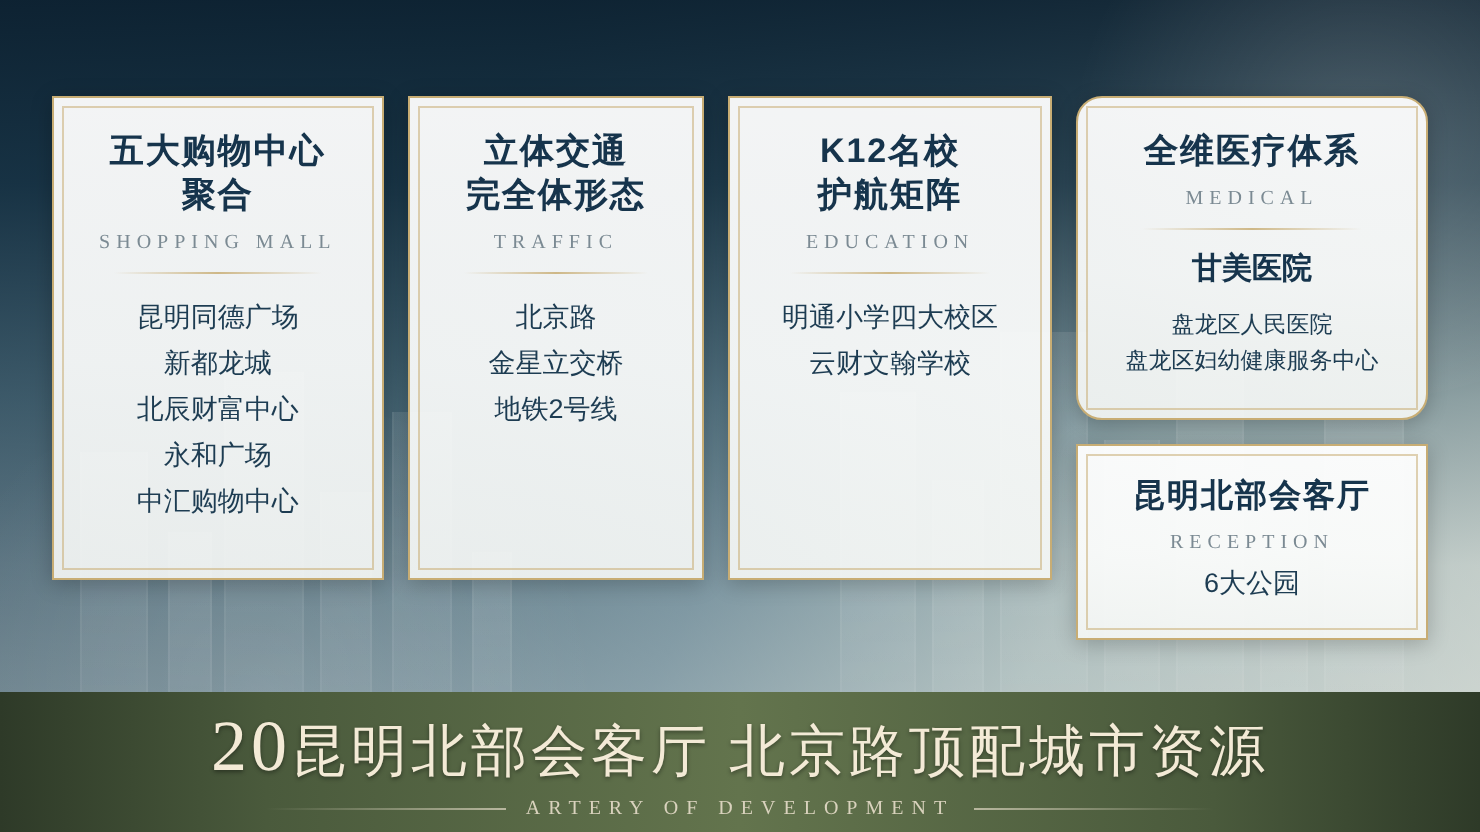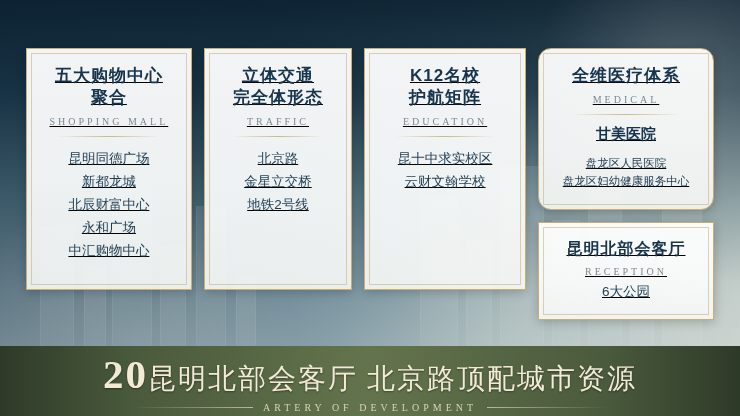--- a/index.html
+++ b/index.html
@@ -42,21 +42,20 @@
     gap: 12px;
     align-items: flex-start;
   }
   .card {
     position: relative;
     background: linear-gradient(to bottom, rgba(255,255,255,0.95) 0%, rgba(252,253,252,0.93) 55%, rgba(246,248,246,0.90) 100%);
     border: 1px solid #c8ad74;
     box-shadow: 0 2px 10px rgba(0,0,0,0.22);
     padding: 16px 8px 18px;
     text-align: center;
-    text-decoration: underline;
   }
   .card::before {
     content: "";
     position: absolute;
     left: 4px; right: 4px; top: 4px; bottom: 4px;
     border: 1px solid rgba(200,173,116,0.55);
     pointer-events: none;
   }
   .c1 { width: 170px; min-height: 242px; }
   .c2 { width: 152px; min-height: 242px; }
@@ -121,21 +120,21 @@
     justify-content: center;
   }
   .banner-main {
     color: #f3ead6;
     font-size: 28px;
     letter-spacing: 2px;
     font-family: "Liberation Serif", "DejaVu Serif", serif;
     text-shadow: 0 1px 2px rgba(0,0,0,0.4);
     white-space: nowrap;
   }
-  .banner-main .num { font-size: 41px; font-weight: bold; }
+  .banner-main .num { font-size: 36px; }
   .banner-sub-wrap {
     display: flex;
     align-items: center;
     gap: 10px;
     margin-top: 4px;
   }
   .banner-sub {
     color: #d9d2bd;
     font-size: 10px;
     letter-spacing: 4px;
@@ -203,21 +202,21 @@
     </div>
 
     <div class="card c3">
       <div class="card-title t-lg">
         <div>K12名校</div>
         <div>护航矩阵</div>
       </div>
       <div class="card-sub">EDUCATION</div>
       <div class="divider"></div>
       <ul class="card-list">
-        <li>昆十中求实校区</li>
+        <li>明通小学四大校区</li>
         <li>云财文翰学校</li>
       </ul>
     </div>
 
     <div class="col-right">
       <div class="card c4">
         <div class="card-title t-md">
           <div>全维医疗体系</div>
         </div>
         <div class="card-sub">MEDICAL</div>

